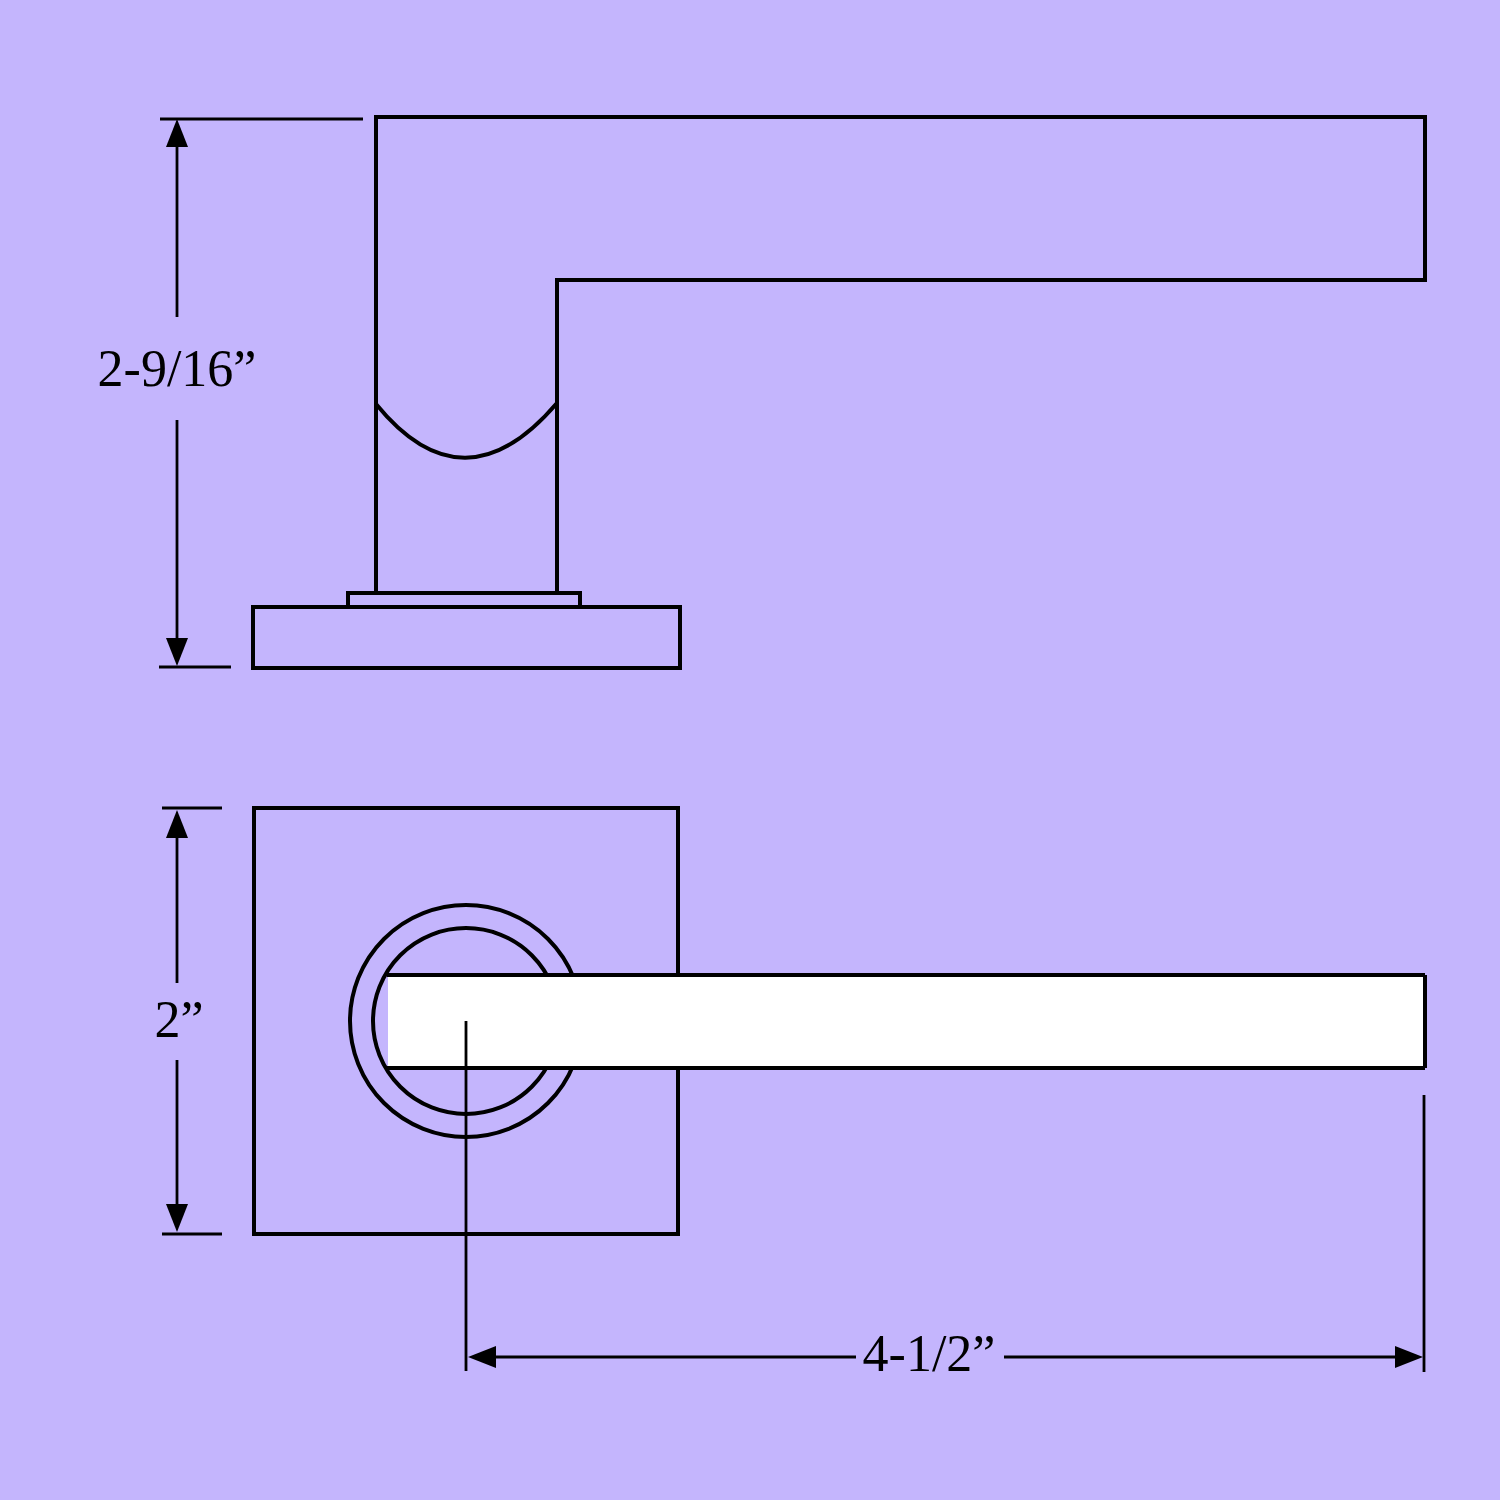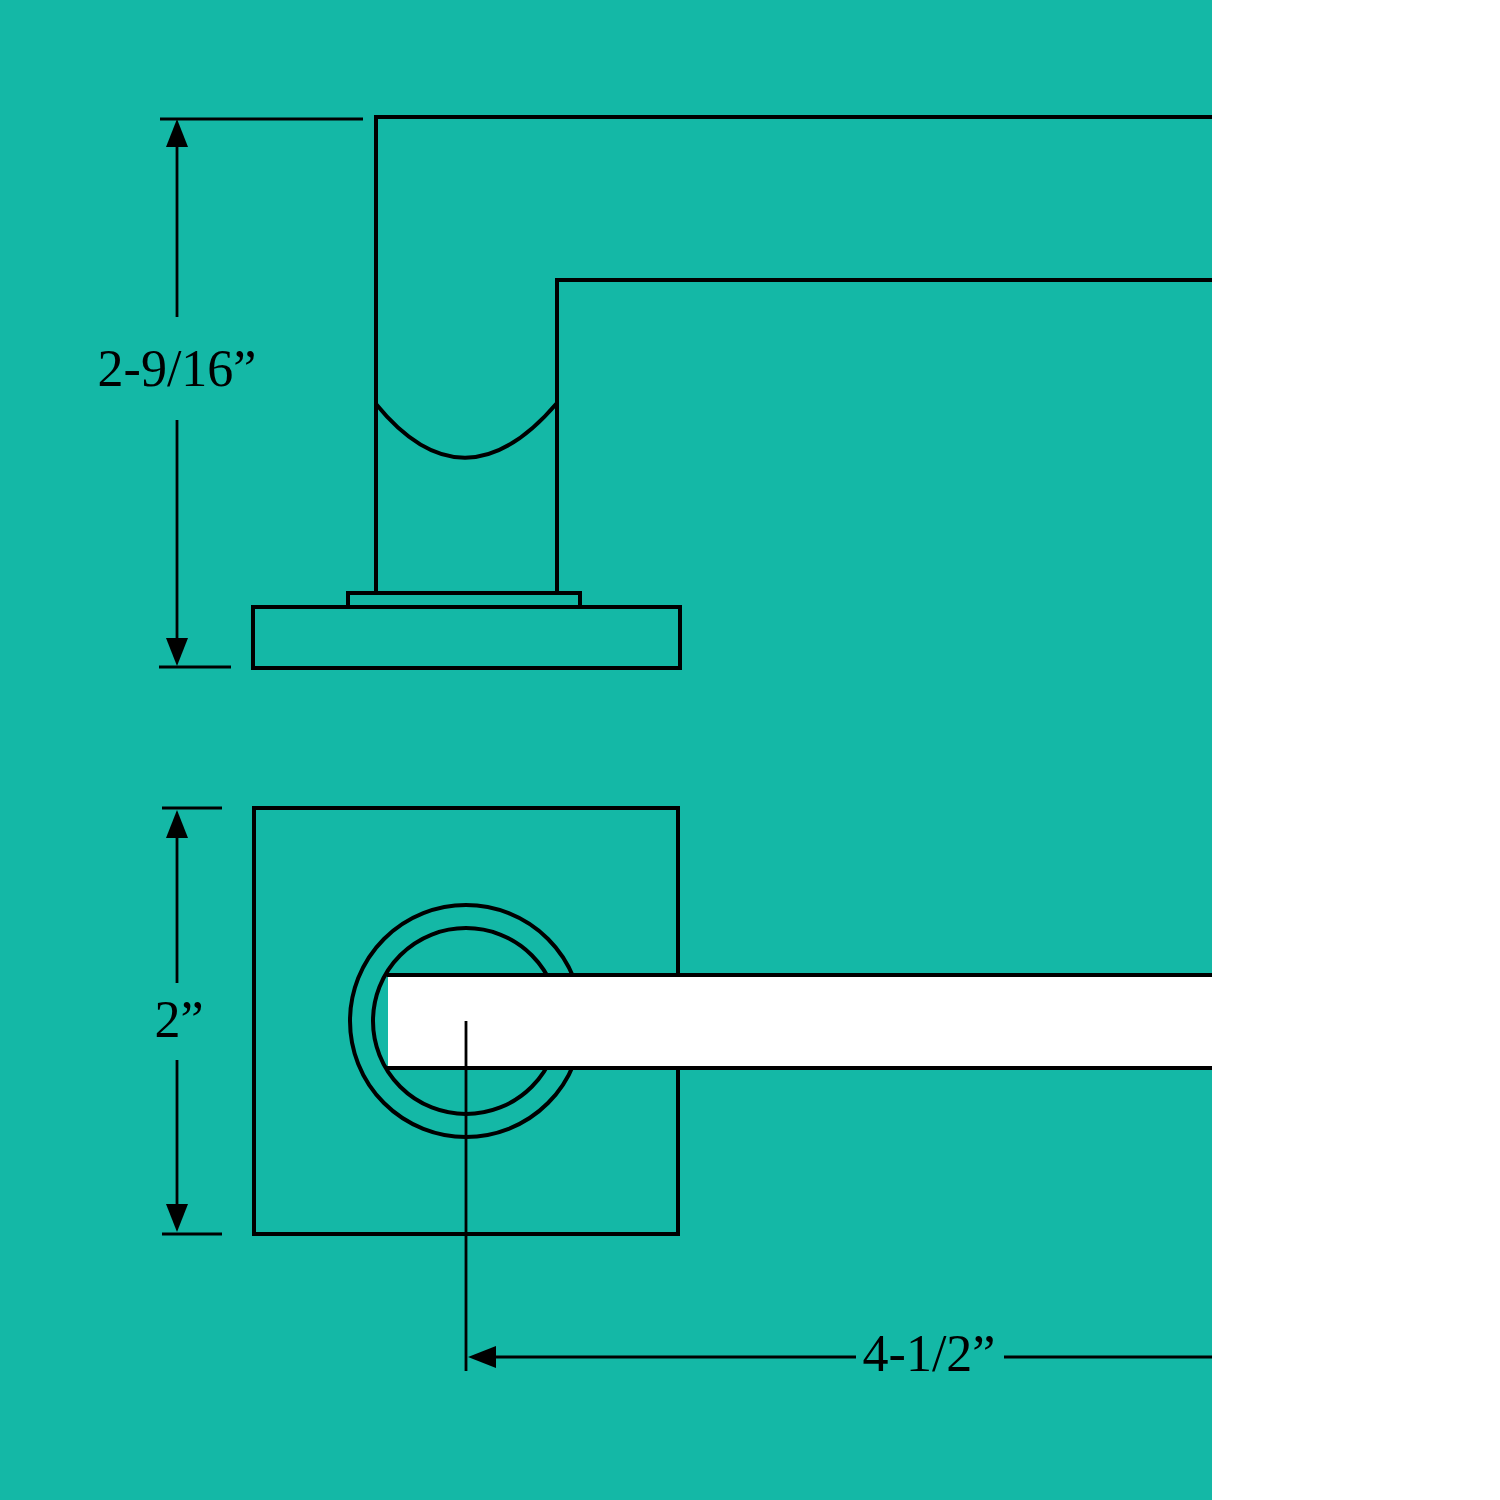--- a/index.html
+++ b/index.html
@@ -2,23 +2,23 @@
 <html><head>
 <meta charset="utf-8">
 <style>
   html, body {
     margin: 0;
     padding: 0;
     background: #ffffff;
   }
   .canvas {
     position: relative;
-    width: 1212px;
+    width: 1500px;
     height: 1500px;
-    background: #14b8a6;
+    background: #c4b5fd;
     overflow: hidden;
   }
   svg.drawing {
     position: absolute;
     left: 0;
     top: 0;
     width: 1500px;
     height: 1500px;
     display: block;
   }

